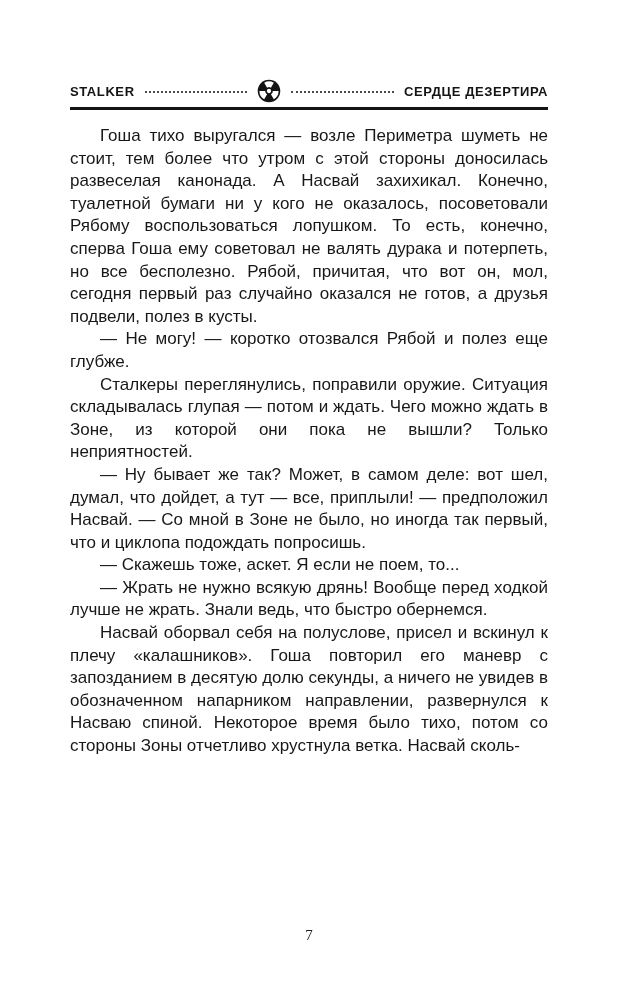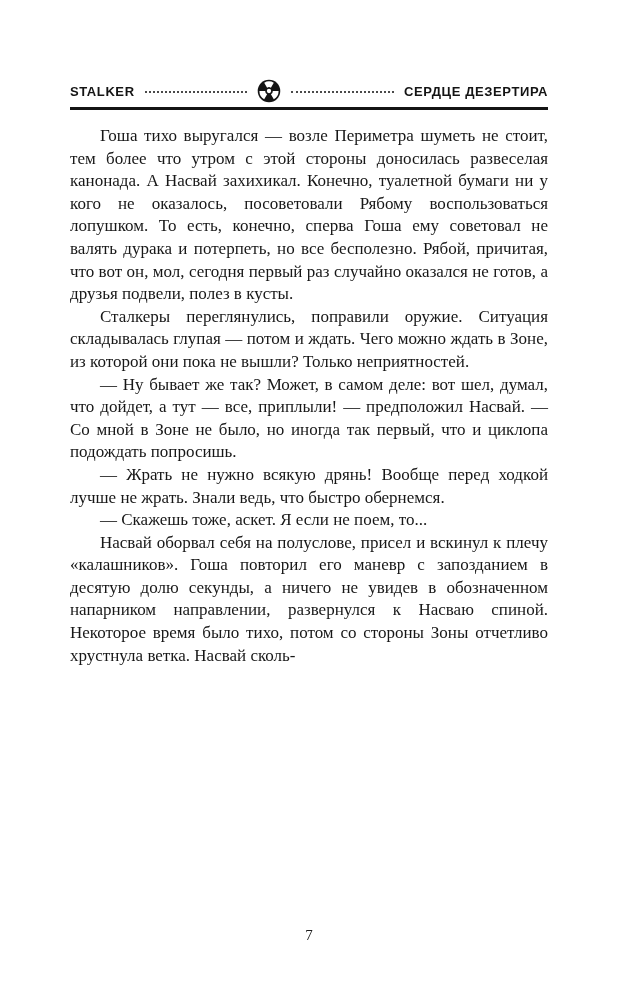--- a/index.html
+++ b/index.html
@@ -47,21 +47,21 @@
     justify-content: center;
   }
   .head-icon svg { display: block; }
   .head-rule {
     margin-top: 5px;
     height: 3px;
     background: #141414;
   }
   .body-text {
     margin-top: 15px;
-    font-family: Liberation Serif, serif;
+    font-family: Liberation Sans, sans-serif;
     font-size: 17px;
     line-height: 22.6px;
     text-align: justify;
     color: #171717;
   }
   .body-text p {
     margin: 0;
     padding: 0;
     text-indent: 30px;
   }
@@ -98,24 +98,25 @@
       </svg>
     </span>
     <span class="leader"></span>
     <span class="head-title">СЕРДЦЕ ДЕЗЕРТИРА</span>
   </header>
 
   <div class="head-rule"></div>
 
   <main class="body-text">
     <p>Гоша тихо выругался — возле Периметра шуметь не стоит, тем более что утром с этой стороны доносилась развеселая канонада. А Насвай захихикал. Конечно, туалетной бумаги ни у кого не оказалось, посоветовали Рябому воспользоваться лопушком. То есть, конечно, сперва Гоша ему советовал не валять дурака и потерпеть, но все бесполезно. Рябой, причитая, что вот он, мол, сегодня первый раз случайно оказался не готов, а друзья подвели, полез в кусты.</p>
+    <p>— Не могу! — коротко отозвался Рябой и полез еще глубже.</p>
     <p>Сталкеры переглянулись, поправили оружие. Ситуация складывалась глупая — потом и ждать. Чего можно ждать в Зоне, из которой они пока не вышли? Только неприятностей.</p>
     <p>— Ну бывает же так? Может, в самом деле: вот шел, думал, что дойдет, а тут — все, приплыли! — предположил Насвай. — Со мной в Зоне не было, но иногда так первый, что и циклопа подождать попросишь.</p>
+    <p>— Скажешь тоже, аскет. Я если не поем, то...</p>
     <p>— Жрать не нужно всякую дрянь! Вообще перед ходкой лучше не жрать. Знали ведь, что быстро обернемся.</p>
-    <p>— Скажешь тоже, аскет. Я если не поем, то...</p>
     <p>Насвай оборвал себя на полуслове, присел и вскинул к плечу «калашников». Гоша повторил его маневр с запозданием в десятую долю секунды, а ничего не увидев в обозначенном напарником направлении, развернулся к Насваю спиной. Некоторое время было тихо, потом со стороны Зоны отчетливо хрустнула ветка. Насвай сколь-</p>
   </main>
 
   <footer class="page-footer">
     <span class="page-number">7</span>
   </footer>
 
 </div>
 
 </body></html>

